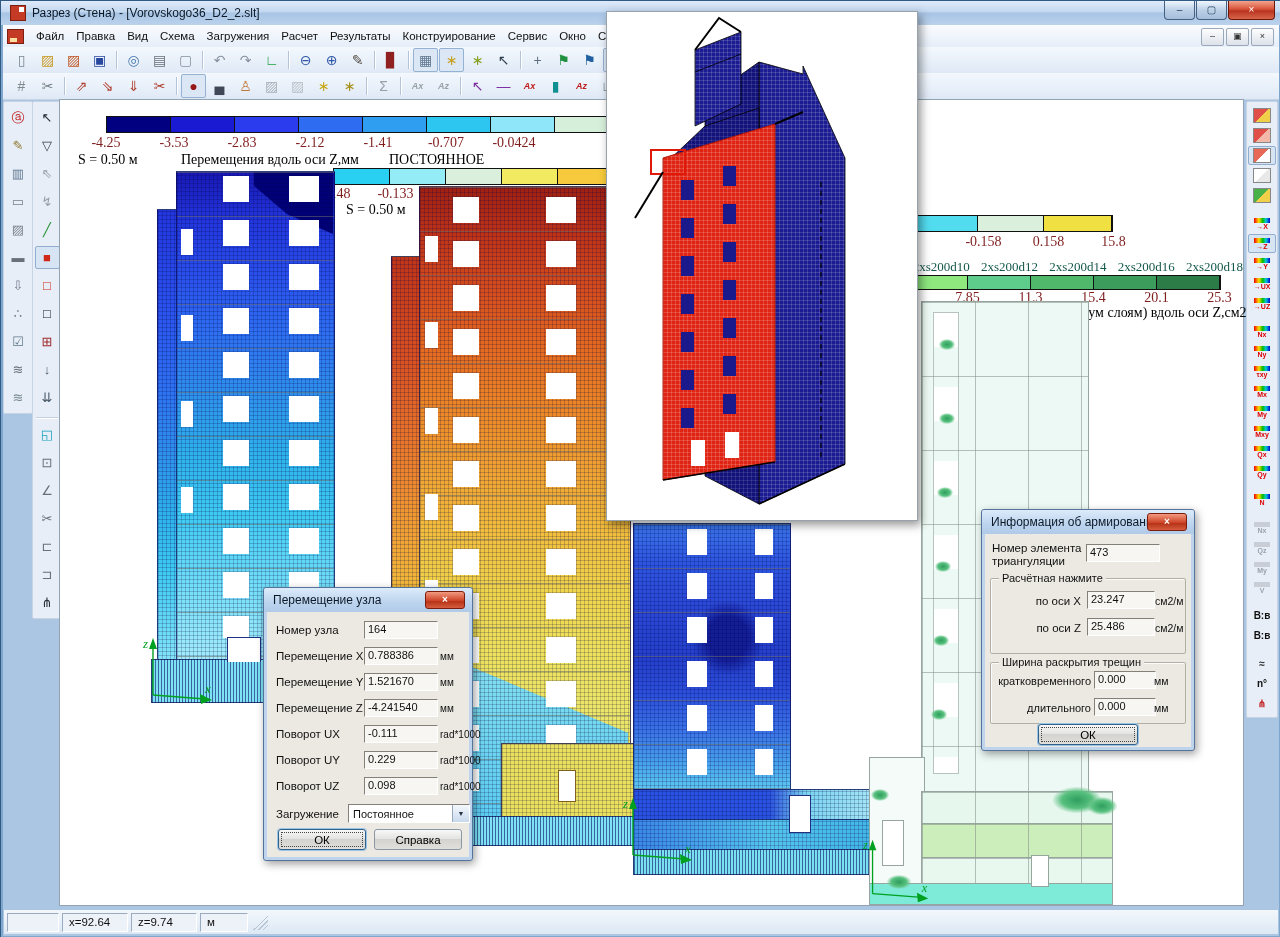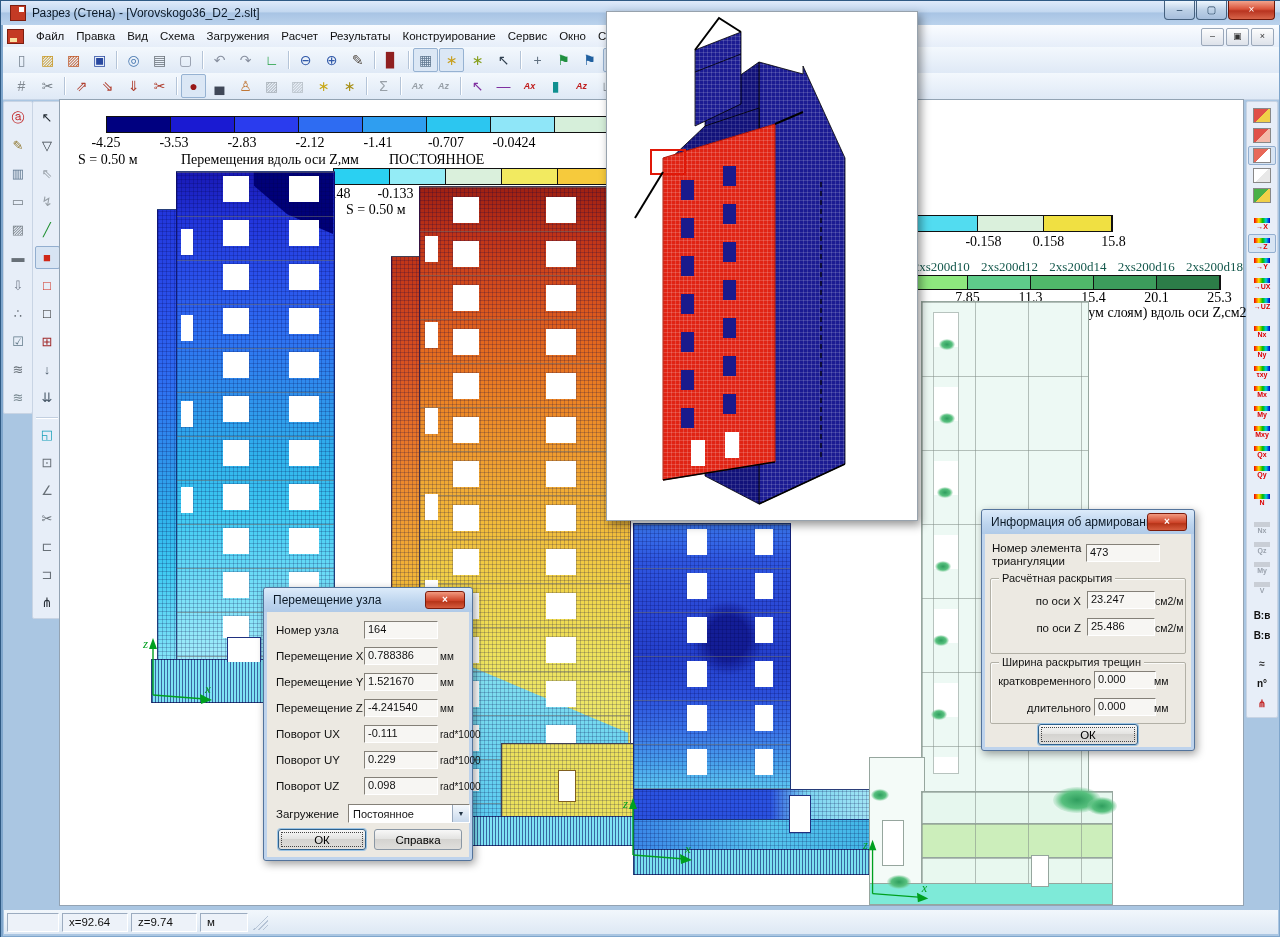--- a/index.html
+++ b/index.html
@@ -54,21 +54,21 @@
   .rbtn.disabled .rbar{background:#c9ced6;}
   .rbtn.disabled .rlbl{color:#9aa2ad;}
   .rbtn.misc .rlbl{font-size:10px;color:inherit;}
   .rbtn.sep{height:5px;}
   
   #canvas{position:absolute;left:58px;top:98px;width:1183px;height:805px;background:#fff;border:1px solid #93a3b3;}
   .ctext{position:absolute;font-family:"Liberation Serif",serif;font-size:14px;color:#000;white-space:nowrap;}
   .scalebar{position:absolute;display:flex;border:1px solid #111;}
   .seg{height:15px;box-shadow:inset -1px 0 0 #111;}
   .svals{position:absolute;display:flex;}
-  .sval{width:68px;text-align:center;font-family:"Liberation Serif",serif;font-size:14px;color:#000000;}
+  .sval{width:68px;text-align:center;font-family:"Liberation Serif",serif;font-size:14px;color:#7f1d1d;}
   .svals.w63 .sval{width:63px;} .svals.w65 .sval{width:65px;}
   .rebar-labels{position:absolute;display:flex;justify-content:space-between;
     font-family:"Liberation Serif",serif;font-size:13px;color:#14584c;}
   
   .bld{position:absolute;border:1px solid rgba(8,8,80,.75);}
   .meshfill{position:absolute;inset:0;background:
     repeating-linear-gradient(90deg,rgba(0,0,70,.20) 0 1px,transparent 1px 4px),
     repeating-linear-gradient(0deg,rgba(0,0,70,.20) 0 1px,transparent 1px 4px);}
   .floors{position:absolute;inset:0;background:repeating-linear-gradient(180deg,rgba(105,105,105,.55) 0 1px,transparent 1px 44px);}
   .wincol{position:absolute;background:repeating-linear-gradient(180deg,#fff 0 26px,transparent 26px 44px);}
@@ -850,21 +850,21 @@
   </div>
 
   <div class="dlg" style="left:980px;top:508px;width:212px;height:240px;">
     <div class="dlg-title">
         <span>Информация об армировании ...</span>
       </div>
     <div class="dlg-close">×</div>
     <span style="position:absolute;left:10px;top:32px;width:90px;line-height:13px;">Номер элемента триангуляции</span>
     <span class="dfield" style="left:104px;top:34px;width:66px;">473</span>
     <div class="grp" style="left:8px;top:68px;width:194px;height:74px;">
-      <span class="grp-label">Расчётная раскрытия</span>
+      <span class="grp-label">Расчётная нажмите</span>
       <div style="position:absolute;left:0;top:8px;right:0;">
         <div class="grow">
             <span class="glabel">по оси X</span>
             <span class="dfield gfield">23.247</span>
             <span class="gunit">см2/м</span>
           </div>
           <div class="grow">
             <span class="glabel">по оси Z</span>
             <span class="dfield gfield">25.486</span>
             <span class="gunit">см2/м</span>

